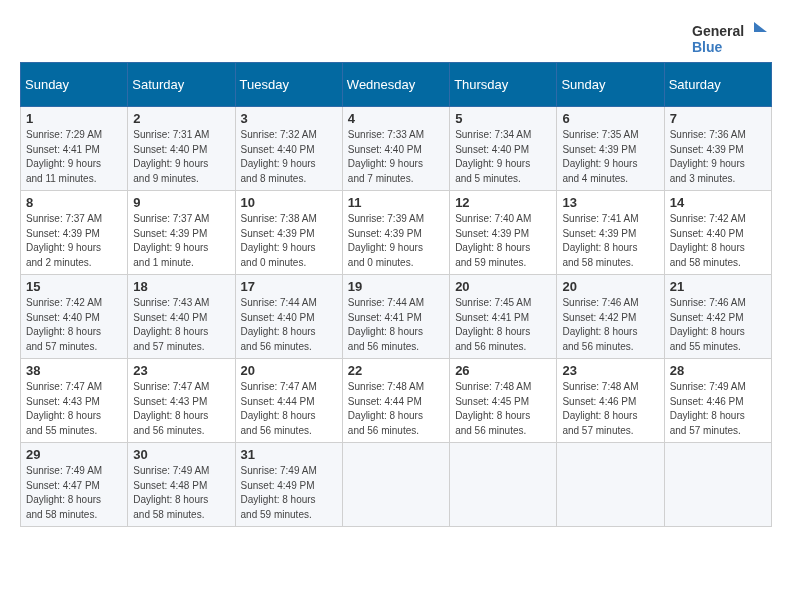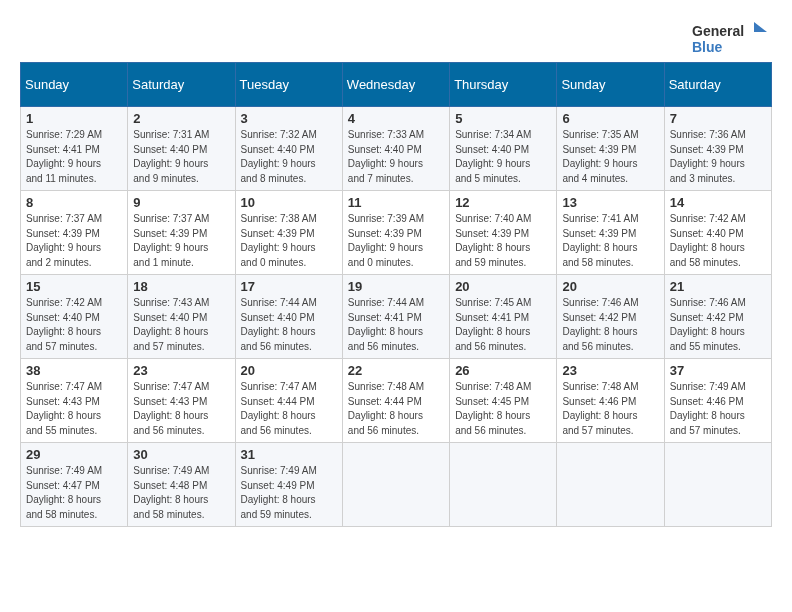--- a/index.html
+++ b/index.html
@@ -217,21 +217,21 @@
         </td>
         <td>
           <span class="day-num">26</span>
           <div class="day-info">Sunrise: 7:48 AM<br>Sunset: 4:45 PM<br>Daylight: 8 hours<br>and 56 minutes.</div>
         </td>
         <td>
           <span class="day-num">23</span>
           <div class="day-info">Sunrise: 7:48 AM<br>Sunset: 4:46 PM<br>Daylight: 8 hours<br>and 57 minutes.</div>
         </td>
         <td>
-          <span class="day-num">37</span>
+          <span class="day-num">28</span>
           <div class="day-info">Sunrise: 7:49 AM<br>Sunset: 4:46 PM<br>Daylight: 8 hours<br>and 57 minutes.</div>
         </td>
       </tr>
       <tr>
         <td>
           <span class="day-num">29</span>
           <div class="day-info">Sunrise: 7:49 AM<br>Sunset: 4:47 PM<br>Daylight: 8 hours<br>and 58 minutes.</div>
         </td>
         <td>
           <span class="day-num">30</span>

